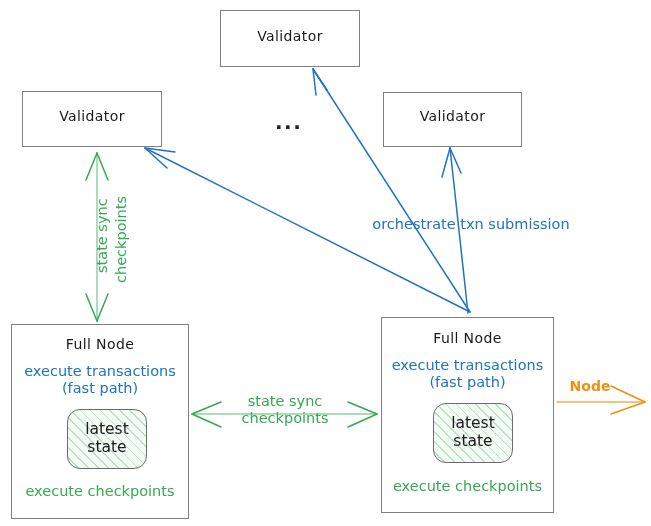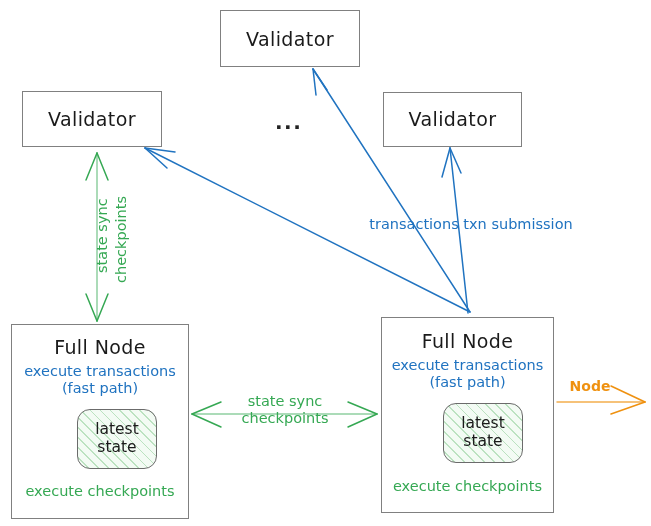--- a/index.html
+++ b/index.html
@@ -7,42 +7,42 @@
     width:651px;height:526px;position:relative;overflow:hidden;
     font-family:"DejaVu Sans","Liberation Sans",sans-serif;
   }
   #canvas{position:absolute;inset:0;width:651px;height:526px;}
   .node-box{
     position:absolute;box-sizing:border-box;
     border:1.6px solid #808080;background:#ffffff;
   }
   .node-title{
     position:absolute;left:0;right:0;text-align:center;
-    color:#1a1a1a;font-size:19px;letter-spacing:.4px;
+    color:#1a1a1a;font-size:14px;letter-spacing:.4px;
   }
   .lbl{
     position:absolute;text-align:center;white-space:pre-line;
     line-height:1.18;
   }
   .lbl-blue{color:#2073c0;font-size:14.5px;}
   .lbl-green{color:#35a853;font-size:14.5px;}
   .lbl-orange{color:#ef9110;font-size:14px;font-weight:600;}
   .ellipsis{
     position:absolute;color:#222;font-size:20px;font-weight:700;
     letter-spacing:1.5px;
   }
   .state-box{
     position:absolute;box-sizing:border-box;
     border:1.6px solid #6b6b6b;border-radius:13px;
     background:
       repeating-linear-gradient(45deg,
         rgba(120,196,130,.45) 0px, rgba(120,196,130,.45) 1.2px,
         rgba(255,255,255,0) 1.2px, rgba(255,255,255,0) 7px),
       #f3fbf4;
-    display:flex;align-items:center;justify-content:center;margin-left:10px;
+    display:flex;align-items:center;justify-content:center;
   }
   .state-text{
     color:#1a1a1a;font-size:15.5px;text-align:center;line-height:1.15;
     white-space:pre-line;
   }
   .vlabel{
     position:absolute;color:#35a853;font-size:14.5px;
     transform-origin:0 0;transform:rotate(-90deg);
     white-space:nowrap;
   }
@@ -125,15 +125,15 @@
   </div>
   <div class="lbl lbl-green" style="left:0;right:0;top:160px;">execute checkpoints</div>
 </div>
 
 <div class="vlabel" style="left:94px;top:273px;">state sync</div>
 <div class="vlabel" style="left:113px;top:283px;">checkpoints</div>
 
 <div class="lbl lbl-green" style="left:222px;top:393px;width:126px;">state sync
 checkpoints</div>
 
-<div class="lbl lbl-blue" style="left:362px;top:216px;width:218px;">transactions txn submission</div>
+<div class="lbl lbl-blue" style="left:362px;top:216px;width:218px;">orchestrate txn submission</div>
 
 <div class="lbl lbl-orange" style="left:567px;top:378px;width:46px;">Node</div>
 
 </body></html>

